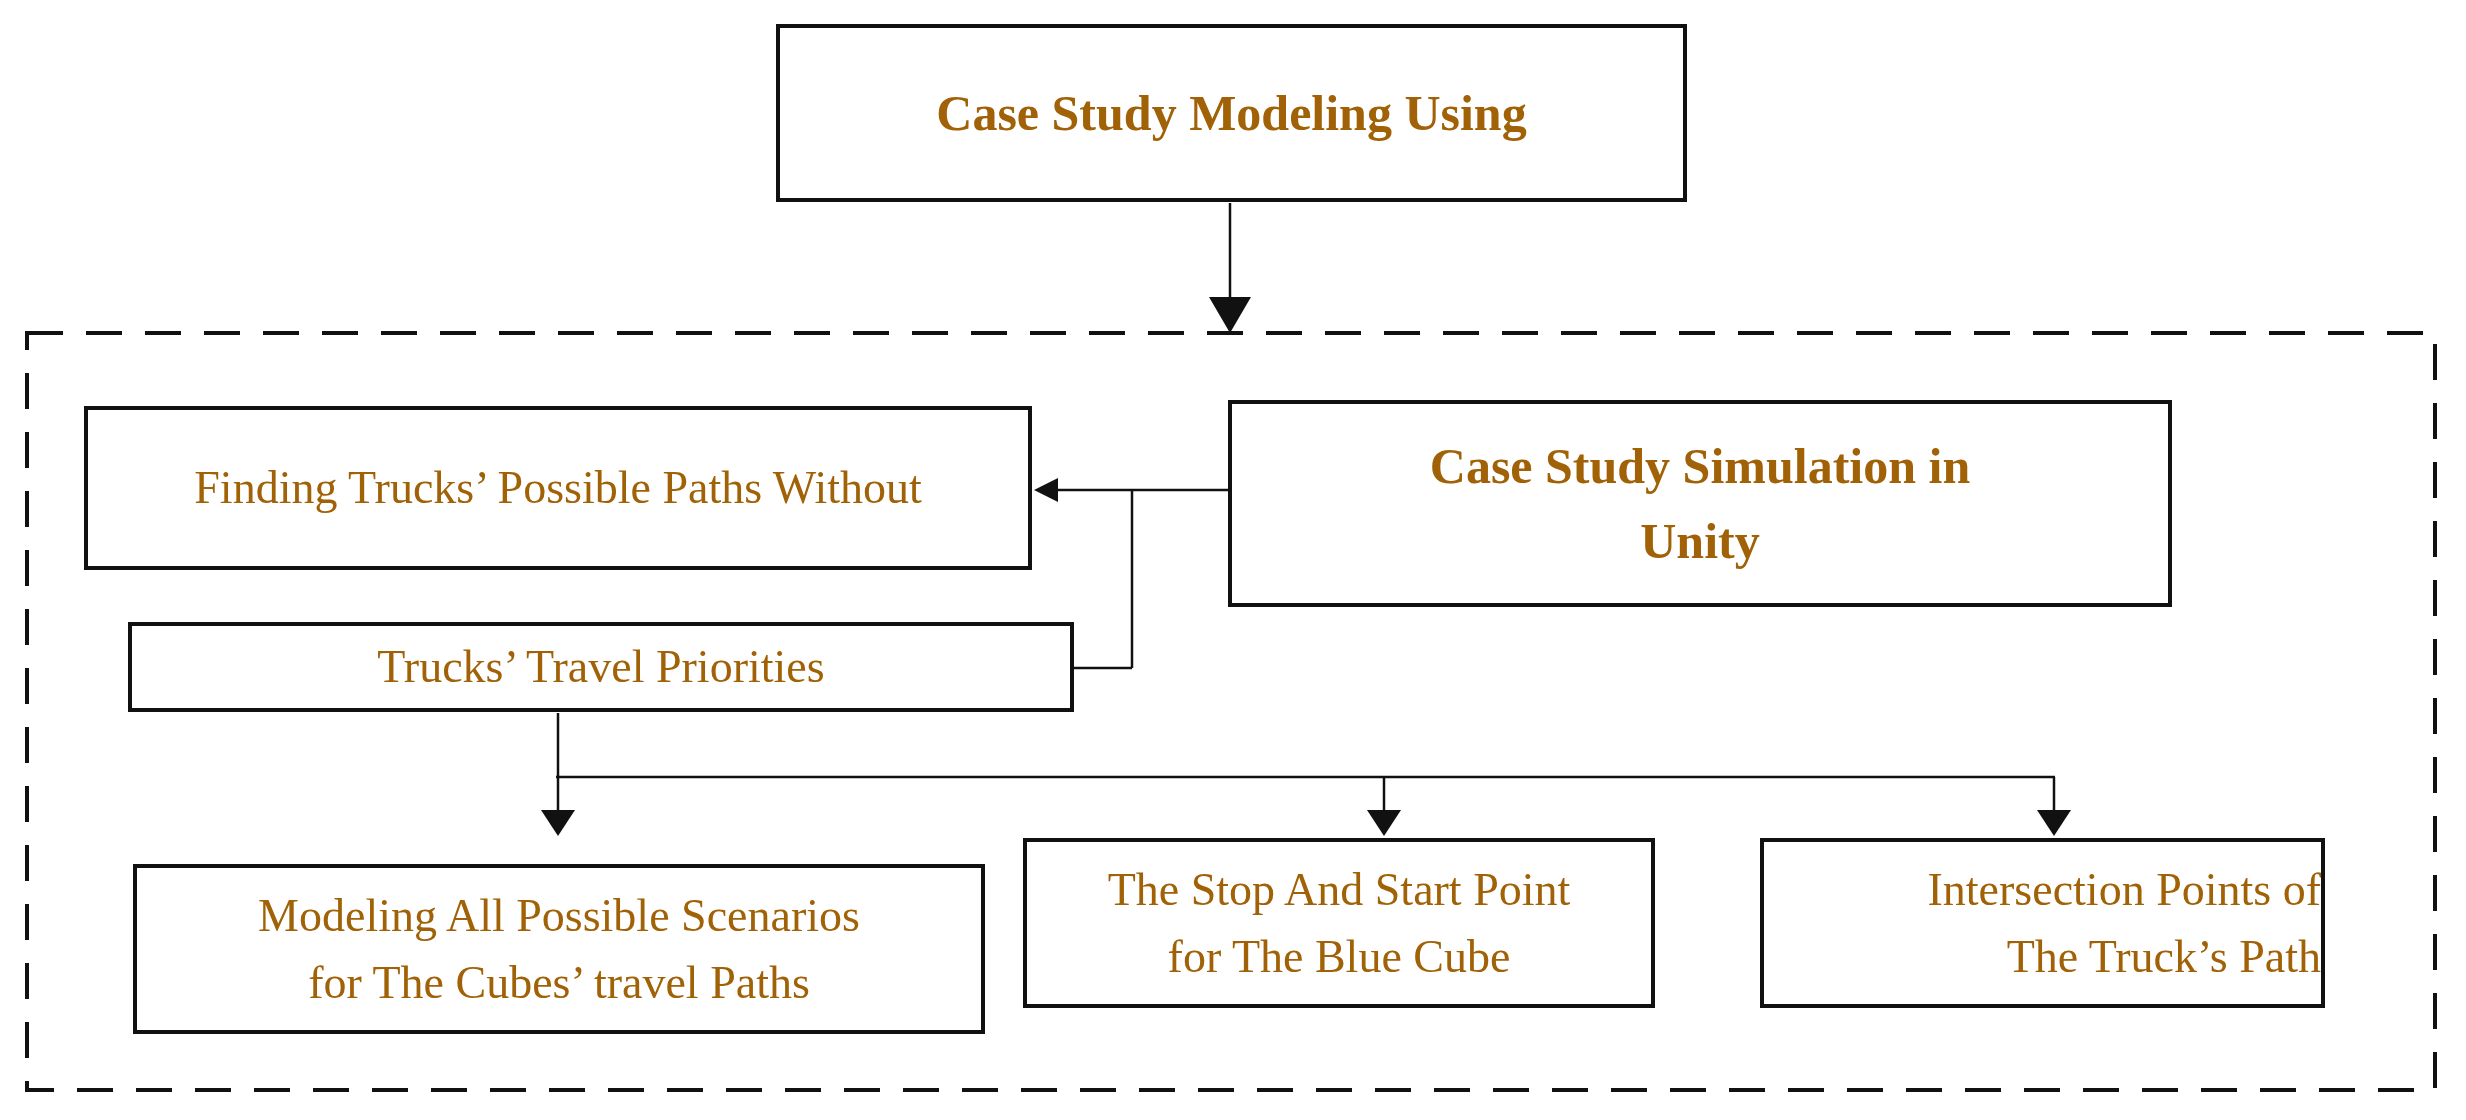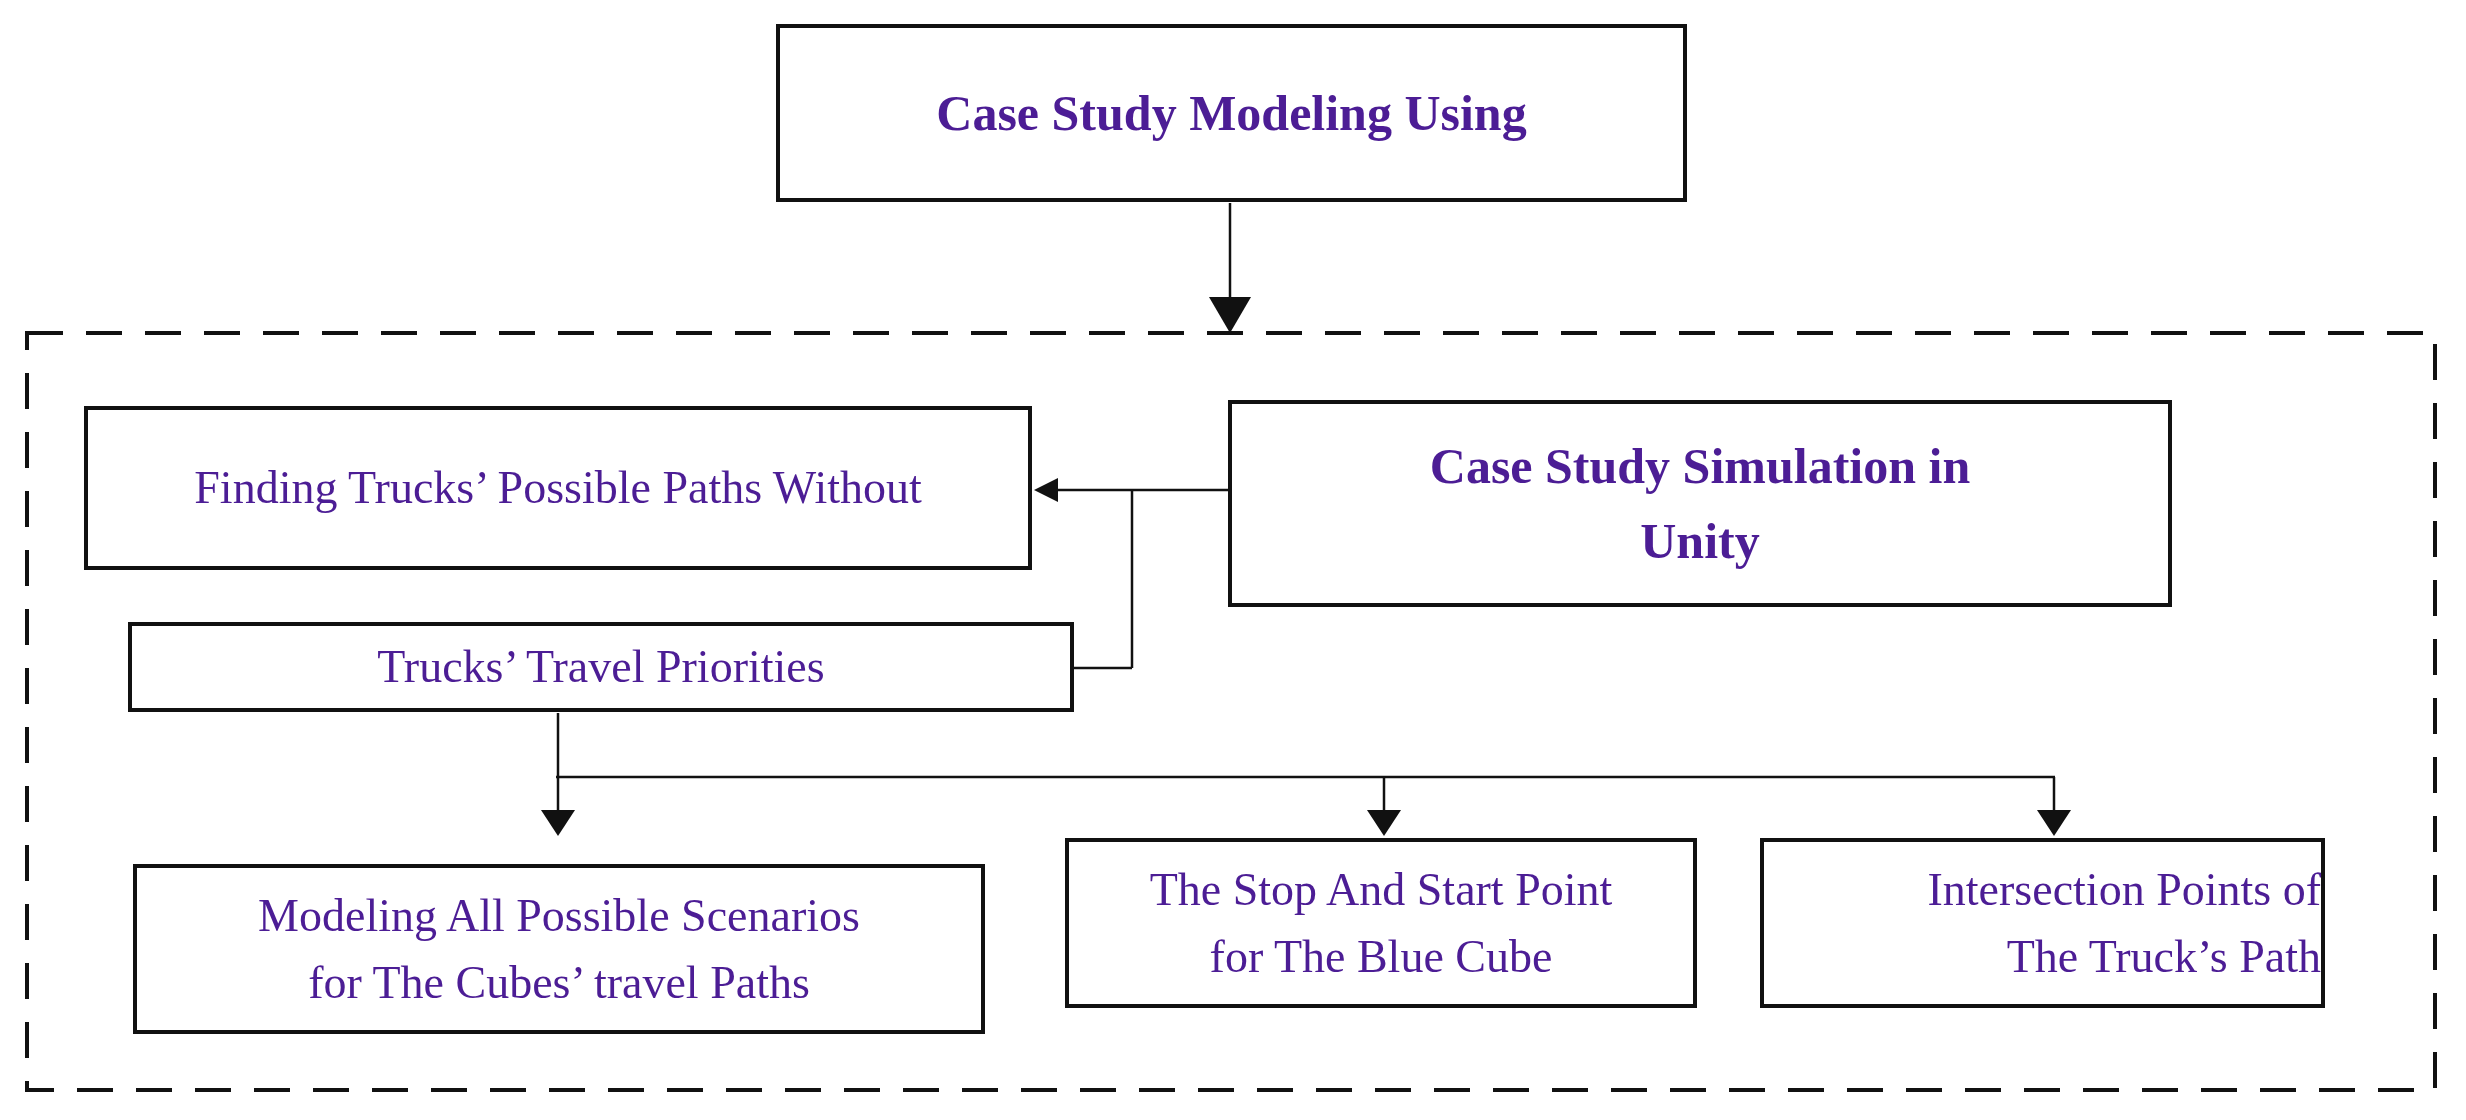--- a/index.html
+++ b/index.html
@@ -6,21 +6,21 @@
     margin: 0;
     padding: 0;
     background: #ffffff;
   }
   #flowchart {
     position: relative;
     width: 2466px;
     height: 1120px;
     background: #ffffff;
     font-family: "Liberation Serif", "DejaVu Serif", serif;
-    color: #4c1d95;
+    color: #a16207;
   }
   #connector-layer {
     position: absolute;
     left: 0;
     top: 0;
     width: 2466px;
     height: 1120px;
   }
   .node {
     position: absolute;
@@ -43,21 +43,21 @@
   .node span {
     display: block;
     white-space: nowrap;
   }
   
   #node-root      { left: 776px;  top: 24px;  width: 911px; height: 178px; }
   #node-paths     { left: 84px;   top: 406px; width: 948px; height: 164px; }
   #node-unity     { left: 1228px; top: 400px; width: 944px; height: 207px; }
   #node-priority  { left: 84px;   top: 622px; width: 946px; height: 90px; margin-left: 44px;  }
   #node-scenarios { left: 133px;  top: 864px; width: 852px; height: 170px; }
-  #node-stopstart { left: 1065px; top: 838px; width: 632px; height: 170px; }
+  #node-stopstart { left: 1023px; top: 838px; width: 632px; height: 170px; }
   #node-intersect { left: 1760px; top: 838px; width: 565px; height: 170px; align-items: flex-end; }
 </style>
 </head>
 <body>
 
 <div id="flowchart">
 
   <svg id="connector-layer" viewBox="0 0 2466 1120" xmlns="http://www.w3.org/2000/svg">
 
     <rect x="27" y="333" width="2408" height="757" fill="none" stroke="#111111" stroke-width="4" stroke-dasharray="36 23"></rect>

